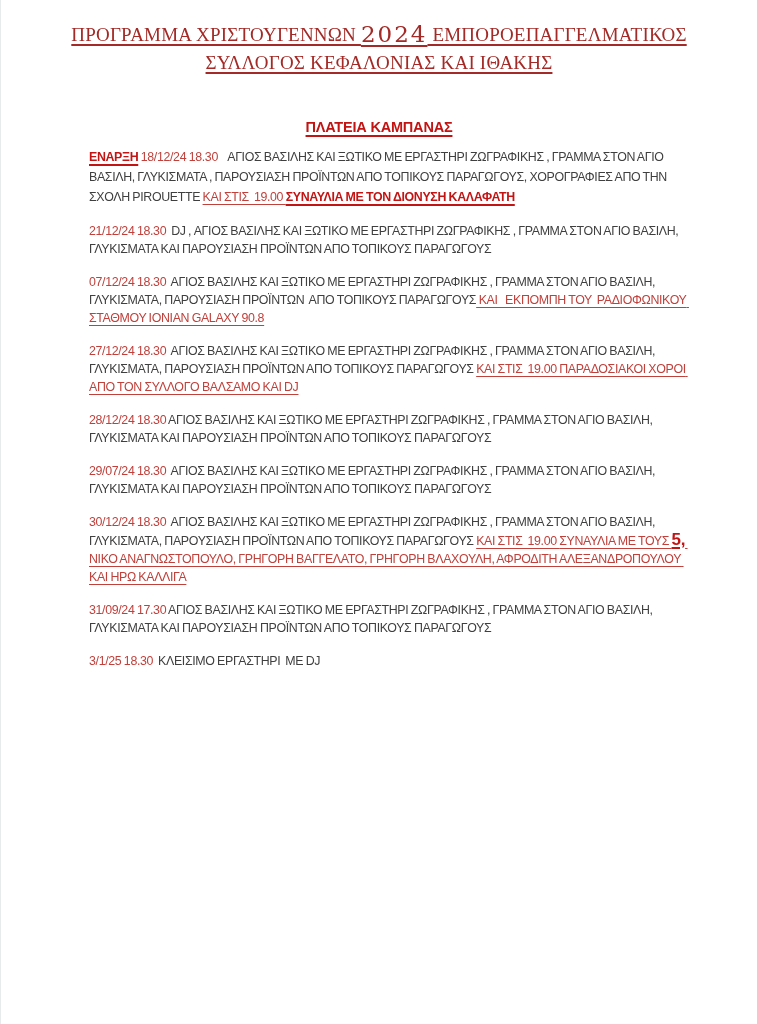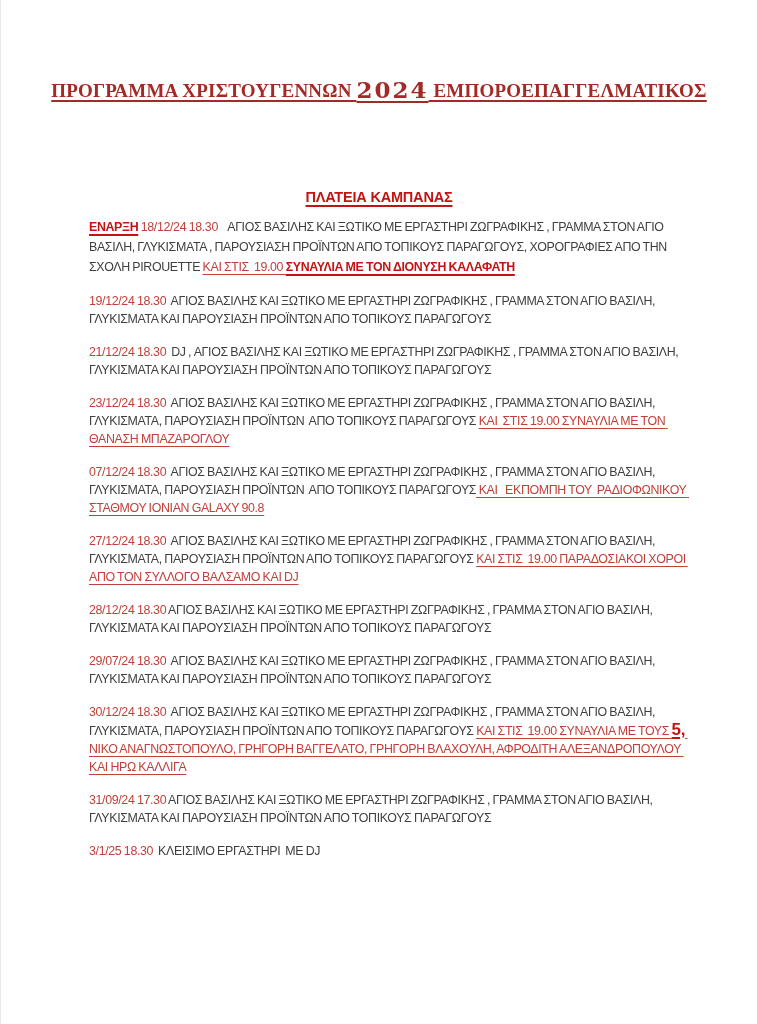--- a/index.html
+++ b/index.html
@@ -6,42 +6,42 @@
   .page {
     position:relative;
     width:757px; height:1024px;
     background:var(--page-bg, #ffffff);
     font-family:"Liberation Sans","DejaVu Sans",sans-serif;
     overflow:hidden;
     border-left:1px solid #e8ebeb;
     box-sizing:border-box;
   }
   .title-block {
-    padding-top:76px;
+    padding-top:20px;
     text-align:center;
     font-family:"Liberation Serif","DejaVu Serif",serif;
-    font-weight:700;
+    font-weight:400;
     color:var(--title-red, #a32a26);
     font-size:19px;
     line-height:28px;
     letter-spacing:0.2px;
   }
   .title-line {
     text-decoration:underline;
     text-decoration-thickness:2px;
     text-underline-offset:3px;
   }
   .title-year {
     font-family:"DejaVu Serif","Liberation Serif",serif;
     font-size:23px;
     letter-spacing:2px;
     vertical-align:-1px;
   }
   .section-heading {
-    margin-top:84px;
+    margin-top:42px;
     text-align:center;
     font-weight:700;
     font-size:14.5px;
     color:var(--bright-red, #c31414);
     letter-spacing:-0.2px;
   }
   .section-heading span {
     text-decoration:underline;
     text-decoration-thickness:1.5px;
     text-underline-offset:3px;
@@ -86,31 +86,32 @@
 </style>
 </head>
 <body>
 
 <div class="page">
 
   <div class="title-block">
     <div class="title-line-wrap">
       <span class="title-line">ΠΡΟΓΡΑΜΜΑ ΧΡΙΣΤΟΥΓΕΝΝΩΝ </span><span class="title-line title-year">2024</span><span class="title-line"> ΕΜΠΟΡΟΕΠΑΓΓΕΛΜΑΤΙΚΟΣ</span>
     </div>
+    <div class="title-line-wrap">
+      <span class="title-line">ΣΥΛΛΟΓΟΣ ΚΕΦΑΛΟΝΙΑΣ ΚΑΙ ΙΘΑΚΗΣ</span>
+    </div>
   </div>
 
   <div class="section-heading">
     <span>ΠΛΑΤΕΙΑ ΚΑΜΠΑΝΑΣ</span>
   </div>
 
   <div class="entries">
       <p class="entry entry-first"><span class="seg-redbold">ΕΝΑΡΞΗ</span><span class="seg-date"> 18/12/24 18.30</span><span class="seg-text">    ΑΓΙΟΣ ΒΑΣΙΛΗΣ ΚΑΙ ΞΩΤΙΚΟ ΜΕ ΕΡΓΑΣΤΗΡΙ ΖΩΓΡΑΦΙΚΗΣ , ΓΡΑΜΜΑ ΣΤΟΝ ΑΓΙΟ ΒΑΣΙΛΗ, ΓΛΥΚΙΣΜΑΤΑ , ΠΑΡΟΥΣΙΑΣΗ ΠΡΟΪΝΤΩΝ ΑΠΟ ΤΟΠΙΚΟΥΣ ΠΑΡΑΓΩΓΟΥΣ, ΧΟΡΟΓΡΑΦΙΕΣ ΑΠΟ ΤΗΝ ΣΧΟΛΗ PIROUETTE </span><span class="seg-red">ΚΑΙ ΣΤΙΣ  19.00 </span><span class="seg-redbold">ΣΥΝΑΥΛΙΑ ΜΕ ΤΟΝ ΔΙΟΝΥΣΗ ΚΑΛΑΦΑΤΗ</span></p>
-      <p class="entry"><span class="seg-date">19/12/24 18.30</span><span class="seg-text">  ΑΓΙΟΣ ΒΑΣΙΛΗΣ ΚΑΙ ΞΩΤΙΚΟ ΜΕ ΕΡΓΑΣΤΗΡΙ ΖΩΓΡΑΦΙΚΗΣ , ΓΡΑΜΜΑ ΣΤΟΝ ΑΓΙΟ ΒΑΣΙΛΗ, ΓΛΥΚΙΣΜΑΤΑ ΚΑΙ ΠΑΡΟΥΣΙΑΣΗ ΠΡΟΪΝΤΩΝ ΑΠΟ ΤΟΠΙΚΟΥΣ ΠΑΡΑΓΩΓΟΥΣ</span></p>
       <p class="entry"><span class="seg-date">21/12/24 18.30</span><span class="seg-text">  DJ , ΑΓΙΟΣ ΒΑΣΙΛΗΣ ΚΑΙ ΞΩΤΙΚΟ ΜΕ ΕΡΓΑΣΤΗΡΙ ΖΩΓΡΑΦΙΚΗΣ , ΓΡΑΜΜΑ ΣΤΟΝ ΑΓΙΟ ΒΑΣΙΛΗ, ΓΛΥΚΙΣΜΑΤΑ ΚΑΙ ΠΑΡΟΥΣΙΑΣΗ ΠΡΟΪΝΤΩΝ ΑΠΟ ΤΟΠΙΚΟΥΣ ΠΑΡΑΓΩΓΟΥΣ</span></p>
-      <p class="entry"><span class="seg-date">23/12/24 18.30</span><span class="seg-text">  ΑΓΙΟΣ ΒΑΣΙΛΗΣ ΚΑΙ ΞΩΤΙΚΟ ΜΕ ΕΡΓΑΣΤΗΡΙ ΖΩΓΡΑΦΙΚΗΣ , ΓΡΑΜΜΑ ΣΤΟΝ ΑΓΙΟ ΒΑΣΙΛΗ, ΓΛΥΚΙΣΜΑΤΑ, ΠΑΡΟΥΣΙΑΣΗ ΠΡΟΪΝΤΩΝ  ΑΠΟ ΤΟΠΙΚΟΥΣ ΠΑΡΑΓΩΓΟΥΣ </span><span class="seg-red">ΚΑΙ  ΣΤΙΣ 19.00 ΣΥΝΑΥΛΙΑ ΜΕ ΤΟΝ ΘΑΝΑΣΗ ΜΠΑΖΑΡΟΓΛΟΥ</span></p>
       <p class="entry"><span class="seg-date">07/12/24 18.30</span><span class="seg-text">  ΑΓΙΟΣ ΒΑΣΙΛΗΣ ΚΑΙ ΞΩΤΙΚΟ ΜΕ ΕΡΓΑΣΤΗΡΙ ΖΩΓΡΑΦΙΚΗΣ , ΓΡΑΜΜΑ ΣΤΟΝ ΑΓΙΟ ΒΑΣΙΛΗ, ΓΛΥΚΙΣΜΑΤΑ, ΠΑΡΟΥΣΙΑΣΗ ΠΡΟΪΝΤΩΝ  ΑΠΟ ΤΟΠΙΚΟΥΣ ΠΑΡΑΓΩΓΟΥΣ</span><span class="seg-red"> ΚΑΙ   ΕΚΠΟΜΠΗ ΤΟΥ  ΡΑΔΙΟΦΩΝΙΚΟΥ ΣΤΑΘΜΟΥ IONIAN GALAXY 90.8</span></p>
       <p class="entry"><span class="seg-date">27/12/24 18.30</span><span class="seg-text">  ΑΓΙΟΣ ΒΑΣΙΛΗΣ ΚΑΙ ΞΩΤΙΚΟ ΜΕ ΕΡΓΑΣΤΗΡΙ ΖΩΓΡΑΦΙΚΗΣ , ΓΡΑΜΜΑ ΣΤΟΝ ΑΓΙΟ ΒΑΣΙΛΗ, ΓΛΥΚΙΣΜΑΤΑ, ΠΑΡΟΥΣΙΑΣΗ ΠΡΟΪΝΤΩΝ ΑΠΟ ΤΟΠΙΚΟΥΣ ΠΑΡΑΓΩΓΟΥΣ </span><span class="seg-red">ΚΑΙ ΣΤΙΣ  19.00 ΠΑΡΑΔΟΣΙΑΚΟΙ ΧΟΡΟΙ ΑΠΟ ΤΟΝ ΣΥΛΛΟΓΟ ΒΑΛΣΑΜΟ ΚΑΙ DJ</span></p>
       <p class="entry"><span class="seg-date">28/12/24 18.30</span><span class="seg-text"> ΑΓΙΟΣ ΒΑΣΙΛΗΣ ΚΑΙ ΞΩΤΙΚΟ ΜΕ ΕΡΓΑΣΤΗΡΙ ΖΩΓΡΑΦΙΚΗΣ , ΓΡΑΜΜΑ ΣΤΟΝ ΑΓΙΟ ΒΑΣΙΛΗ, ΓΛΥΚΙΣΜΑΤΑ ΚΑΙ ΠΑΡΟΥΣΙΑΣΗ ΠΡΟΪΝΤΩΝ ΑΠΟ ΤΟΠΙΚΟΥΣ ΠΑΡΑΓΩΓΟΥΣ</span></p>
       <p class="entry"><span class="seg-date">29/07/24 18.30</span><span class="seg-text">  ΑΓΙΟΣ ΒΑΣΙΛΗΣ ΚΑΙ ΞΩΤΙΚΟ ΜΕ ΕΡΓΑΣΤΗΡΙ ΖΩΓΡΑΦΙΚΗΣ , ΓΡΑΜΜΑ ΣΤΟΝ ΑΓΙΟ ΒΑΣΙΛΗ, ΓΛΥΚΙΣΜΑΤΑ ΚΑΙ ΠΑΡΟΥΣΙΑΣΗ ΠΡΟΪΝΤΩΝ ΑΠΟ ΤΟΠΙΚΟΥΣ ΠΑΡΑΓΩΓΟΥΣ</span></p>
       <p class="entry"><span class="seg-date">30/12/24 18.30</span><span class="seg-text">  ΑΓΙΟΣ ΒΑΣΙΛΗΣ ΚΑΙ ΞΩΤΙΚΟ ΜΕ ΕΡΓΑΣΤΗΡΙ ΖΩΓΡΑΦΙΚΗΣ , ΓΡΑΜΜΑ ΣΤΟΝ ΑΓΙΟ ΒΑΣΙΛΗ, ΓΛΥΚΙΣΜΑΤΑ, ΠΑΡΟΥΣΙΑΣΗ ΠΡΟΪΝΤΩΝ ΑΠΟ ΤΟΠΙΚΟΥΣ ΠΑΡΑΓΩΓΟΥΣ </span><span class="seg-red">ΚΑΙ ΣΤΙΣ  19.00 </span><span class="seg-red">ΣΥΝΑΥΛΙΑ ΜΕ ΤΟΥΣ </span><span class="seg-big">5,</span><span class="seg-red"> ΝΙΚΟ ΑΝΑΓΝΩΣΤΟΠΟΥΛΟ, ΓΡΗΓΟΡΗ ΒΑΓΓΕΛΑΤΟ, ΓΡΗΓΟΡΗ ΒΛΑΧΟΥΛΗ, ΑΦΡΟΔΙΤΗ ΑΛΕΞΑΝΔΡΟΠΟΥΛΟΥ ΚΑΙ ΗΡΩ ΚΑΛΛΙΓΑ</span></p>
       <p class="entry"><span class="seg-date">31/09/24 17.30</span><span class="seg-text"> ΑΓΙΟΣ ΒΑΣΙΛΗΣ ΚΑΙ ΞΩΤΙΚΟ ΜΕ ΕΡΓΑΣΤΗΡΙ ΖΩΓΡΑΦΙΚΗΣ , ΓΡΑΜΜΑ ΣΤΟΝ ΑΓΙΟ ΒΑΣΙΛΗ, ΓΛΥΚΙΣΜΑΤΑ ΚΑΙ ΠΑΡΟΥΣΙΑΣΗ ΠΡΟΪΝΤΩΝ ΑΠΟ ΤΟΠΙΚΟΥΣ ΠΑΡΑΓΩΓΟΥΣ</span></p>
       <p class="entry"><span class="seg-date">3/1/25 18.30</span><span class="seg-text">  ΚΛΕΙΣΙΜΟ ΕΡΓΑΣΤΗΡΙ  ΜΕ DJ</span></p>
     </div>
 
 </div>

